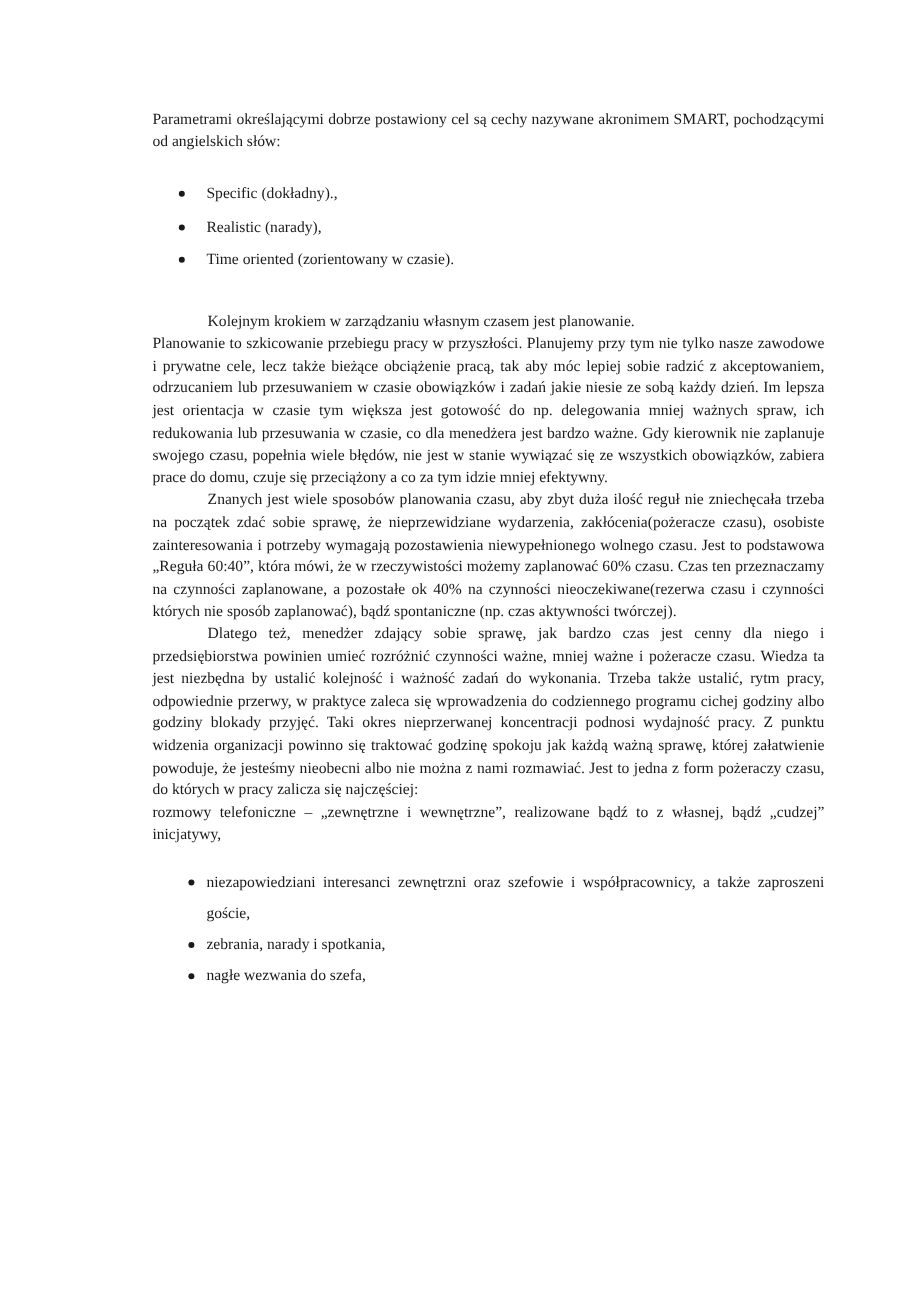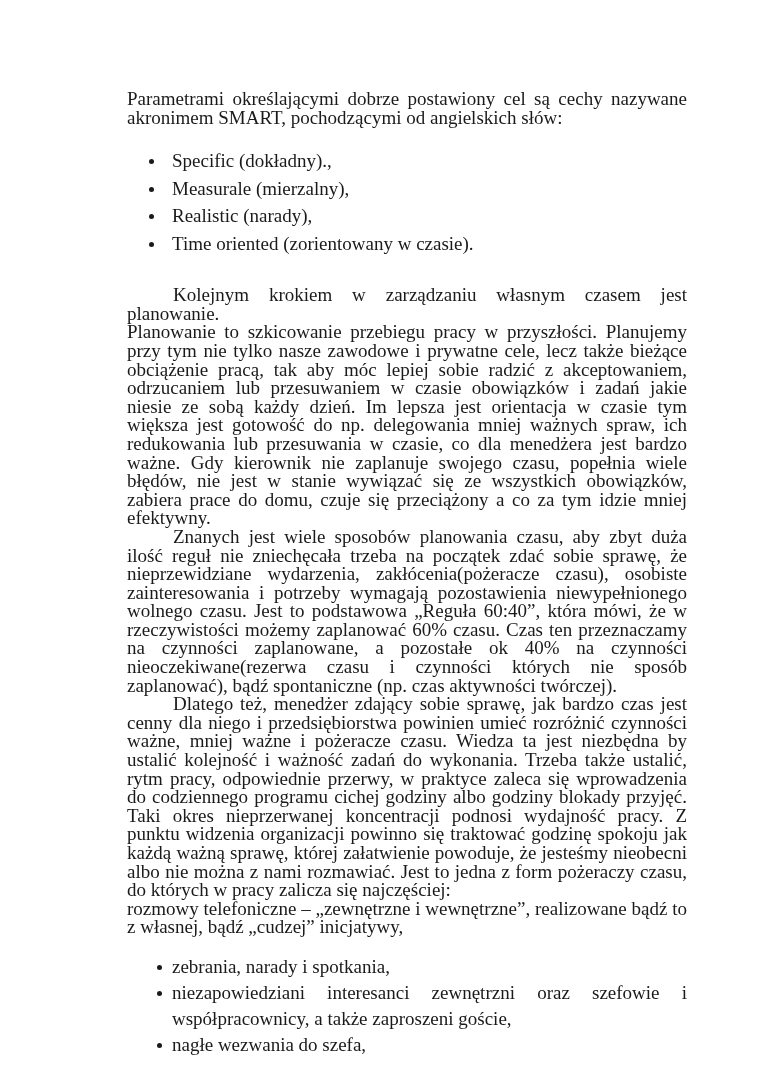--- a/index.html
+++ b/index.html
@@ -1,20 +1,20 @@
 <!DOCTYPE html>
 <html><head>
 <meta charset="utf-8">
 <style>
   html, body { margin: 0; padding: 0; background: #ffffff; }
   body { width: 760px; height: 1075px; position: relative; overflow: hidden; }
   .page {
     position: absolute; left: 127px; top: 90px; width: 560px;
     font-family: "Liberation Serif", "DejaVu Serif", serif;
-    font-size: 19px; line-height: 18.6px; color: #1a1a1a;
+    font-size: 13px; line-height: 18.6px; color: #1a1a1a;
   }
   p { margin: 0; text-align: justify; }
   .indent { text-indent: 46px; }
   ul { list-style: none; margin: 0; padding: 0; }
   .smart li { position: relative; padding-left: 45px; height: 27.5px; line-height: 18.6px; }
   .smart { margin-top: 25px; }
   .smart li::before, .thieves li::before {
     content: ""; position: absolute; width: 5px; height: 5px; border-radius: 50%; background: #1a1a1a;
   }
   .smart li::before { left: 22px; top: 7px; }
@@ -23,28 +23,27 @@
   .thieves li { position: relative; padding-left: 18px; margin-left: 27px; line-height: 26px; text-align: justify; }
   .thieves li::before { left: 3px; top: 11px; }
 </style>
 </head>
 <body>
 
 <div class="page">
   <p>Parametrami określającymi dobrze postawiony cel są cechy nazywane akronimem SMART, pochodzącymi od angielskich słów:</p>
   <ul class="smart">
     <li>Specific (dokładny).,</li>
-    <li>Measurale (mierzalny),</li>
     <li>Realistic (narady),</li>
     <li>Time oriented (zorientowany w czasie).</li>
   </ul>
   <div class="gap1"></div>
   <p class="indent">Kolejnym krokiem w zarządzaniu własnym czasem jest planowanie.</p>
   <p>Planowanie to szkicowanie przebiegu pracy w przyszłości. Planujemy przy tym nie tylko nasze zawodowe i prywatne cele, lecz także bieżące obciążenie pracą, tak aby móc lepiej sobie radzić z akceptowaniem, odrzucaniem lub przesuwaniem w czasie obowiązków i zadań jakie niesie ze sobą każdy dzień. Im lepsza jest orientacja w czasie tym większa jest gotowość do np. delegowania mniej ważnych spraw, ich redukowania lub przesuwania w czasie, co dla menedżera jest bardzo ważne. Gdy kierownik nie zaplanuje swojego czasu, popełnia wiele błędów, nie jest w stanie wywiązać się ze wszystkich obowiązków, zabiera prace do domu, czuje się przeciążony a co za tym idzie mniej efektywny.</p>
   <p class="indent">Znanych jest wiele sposobów planowania czasu, aby zbyt duża ilość reguł nie zniechęcała trzeba na początek zdać sobie sprawę, że nieprzewidziane wydarzenia, zakłócenia(pożeracze czasu), osobiste zainteresowania i potrzeby wymagają pozostawienia niewypełnionego wolnego czasu. Jest to podstawowa „Reguła 60:40”, która mówi, że w rzeczywistości możemy zaplanować 60% czasu. Czas ten  przeznaczamy na czynności zaplanowane, a pozostałe ok 40% na czynności nieoczekiwane(rezerwa czasu i czynności których nie sposób zaplanować), bądź spontaniczne (np. czas aktywności twórczej).</p>
   <p class="indent">Dlatego też, menedżer zdający sobie sprawę, jak bardzo czas jest cenny dla niego i przedsiębiorstwa powinien umieć rozróżnić czynności ważne, mniej ważne i pożeracze czasu. Wiedza ta jest niezbędna by ustalić kolejność i ważność zadań do wykonania. Trzeba także ustalić, rytm pracy, odpowiednie przerwy, w praktyce zaleca się wprowadzenia do codziennego programu cichej godziny albo godziny blokady przyjęć. Taki okres nieprzerwanej koncentracji podnosi wydajność pracy. Z punktu widzenia organizacji powinno się traktować godzinę spokoju jak każdą ważną sprawę, której załatwienie powoduje, że jesteśmy nieobecni albo nie można z nami rozmawiać. Jest to jedna z form pożeraczy czasu, do których w pracy zalicza się najczęściej:</p>
   <p>rozmowy telefoniczne – „zewnętrzne i wewnętrzne”, realizowane bądź to z własnej, bądź „cudzej” inicjatywy,</p>
   <ul class="thieves">
+    <li>niezapowiedziani interesanci zewnętrzni oraz szefowie i współpracownicy, a także zaproszeni goście,</li>
     <li>zebrania, narady i spotkania,</li>
-    <li>niezapowiedziani interesanci zewnętrzni oraz szefowie i współpracownicy, a także zaproszeni goście,</li>
     <li>nagłe wezwania do szefa,</li>
   </ul>
 </div>
 
 </body></html>

